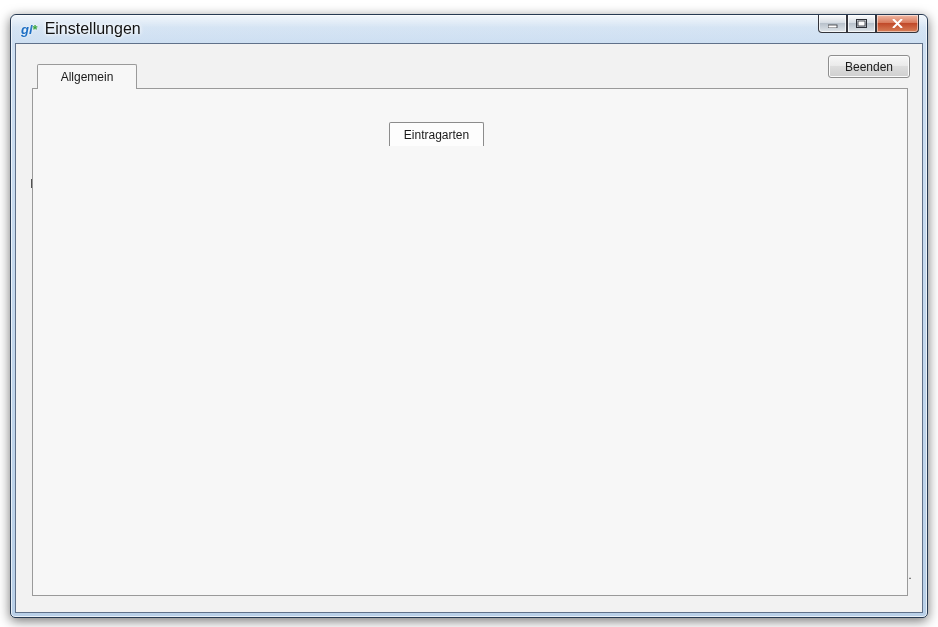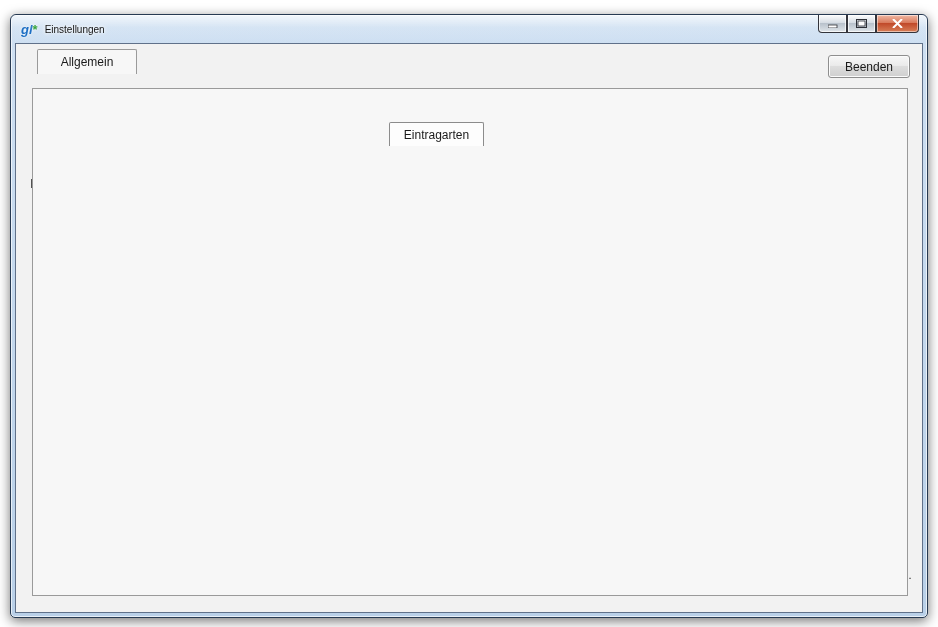--- a/index.html
+++ b/index.html
@@ -9,41 +9,41 @@
   
   #window { position:absolute; left:10px; top:14px; width:918px; height:604px;
     background:linear-gradient(180deg,#cfe0f2,#b9d0e8);
     border:1px solid #273a52; border-radius:6px 6px 5px 5px;
     box-shadow:0 3px 12px rgba(0,0,0,.55), inset 0 0 0 1px rgba(255,255,255,.65); }
   .titlebar { position:absolute; left:0; top:0; right:0; height:28px; border-radius:6px 6px 0 0;
     display:flex; align-items:center; padding-left:10px;
     background:linear-gradient(180deg,rgba(255,255,255,.75),rgba(255,255,255,.15) 45%,rgba(205,224,245,.1));}
   .app-ico { font-weight:bold; font-style:italic; font-size:13px; color:#1d6fc4; margin-right:7px; text-shadow:0 0 3px #fff; }
   .app-ico b { color:#3aa53f; font-style:normal; }
-  .title-text { font-size:10px; color:#121212; text-shadow:0 0 4px #fff, 0 0 4px #fff; }
+  .title-text { font-size:16px; color:#121212; text-shadow:0 0 4px #fff, 0 0 4px #fff; }
   .winbtns { position:absolute; top:0px; right:8px; display:flex; }
   .wbtn { width:29px; height:18px; border:1px solid #33343b; border-top:none; display:flex; align-items:center; justify-content:center;
     background:linear-gradient(180deg,#fdfdfd,#d7dde4 45%,#b9c2cc 50%,#dfe5ea);
     box-shadow:inset 0 0 0 1px rgba(255,255,255,.7); }
   .wbtn:first-child { border-radius:0 0 0 4px; }
   .wbtn-close { width:43px; border-radius:0 0 4px 0;
     background:linear-gradient(180deg,#f0b8a4,#d97b5d 45%,#c14a2a 50%,#d87f58);
     box-shadow:inset 0 0 0 1px rgba(255,255,255,.5); }
 
   
   .client { position:absolute; left:4px; top:28px; right:4px; bottom:4px;
     background:#f2f2f2; border:1px solid #60718a; }
 
   .btn { border:1px solid #8e8e8e; border-radius:3px;
     background:linear-gradient(180deg,#f7f7f7,#ebebeb 45%,#dddddd 50%,#cfcfcf);
     box-shadow:inset 0 0 0 1px #fbfbfb; display:flex; align-items:center; justify-content:center; cursor:default; }
   #beenden-btn { position:absolute; left:812px; top:11px; width:82px; height:23px; }
 
   
-  .main-tab { position:absolute; left:21px; top:5px; width:100px; height:25px;
+  .main-tab { position:absolute; left:21px; top:20px; width:100px; height:25px;
     background:#f7f7f7; border:1px solid #9a9a9a; border-bottom:none; border-radius:2px 2px 0 0;
     display:flex; align-items:center; justify-content:center; z-index:2; }
   .tabpage { position:absolute; left:16px; top:44px; width:876px; height:508px;
     background:#f7f7f7; border:1px solid #9a9a9a; z-index:1; }
 
   
   .group { position:absolute; border:1px solid #d2d2d2; border-radius:3px; background:#f7f7f7;
     box-shadow:inset 0 1px 0 #fff; }
   .group-title { position:absolute; top:-8px; left:8px; background:#f7f7f7; padding:0 4px; font-size:12px; }
   #grp-optionen { left:26px; top:52px; width:335px; height:48px; }

